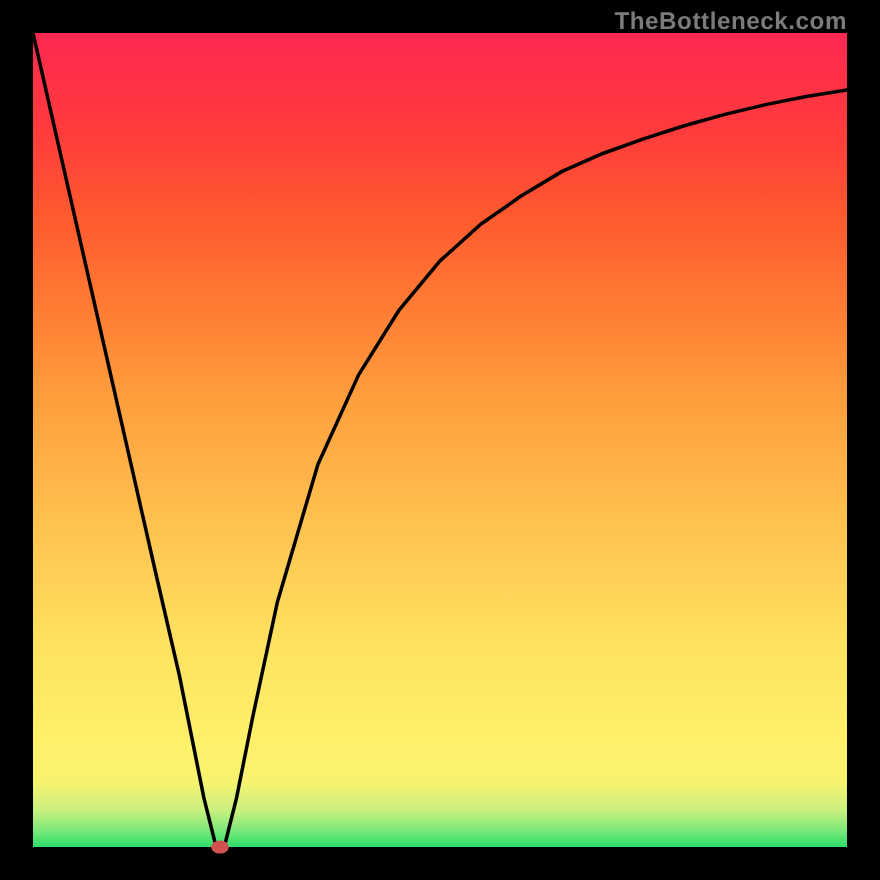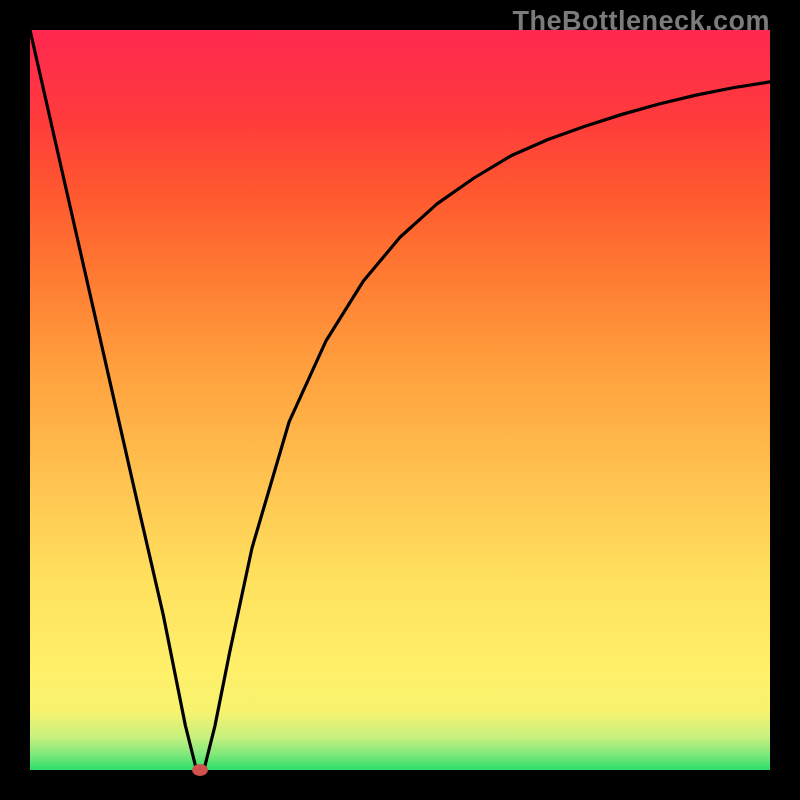--- a/index.html
+++ b/index.html
@@ -37,21 +37,21 @@
       #ff582f 78%,
       #ff3b3c 88%,
       #ff2850 100%
     );
   }
   .branding {
     position: absolute;
     top: 6px;
     right: 30px;
     color: #7b7b7b;
-    font-size: 27px;
+    font-size: 22px;
     font-weight: 600;
     letter-spacing: 0.5px;
     user-select: none;
   }
   .curve-svg {
     position: absolute;
     left: 0;
     top: 0;
     width: 740px;
     height: 740px;

